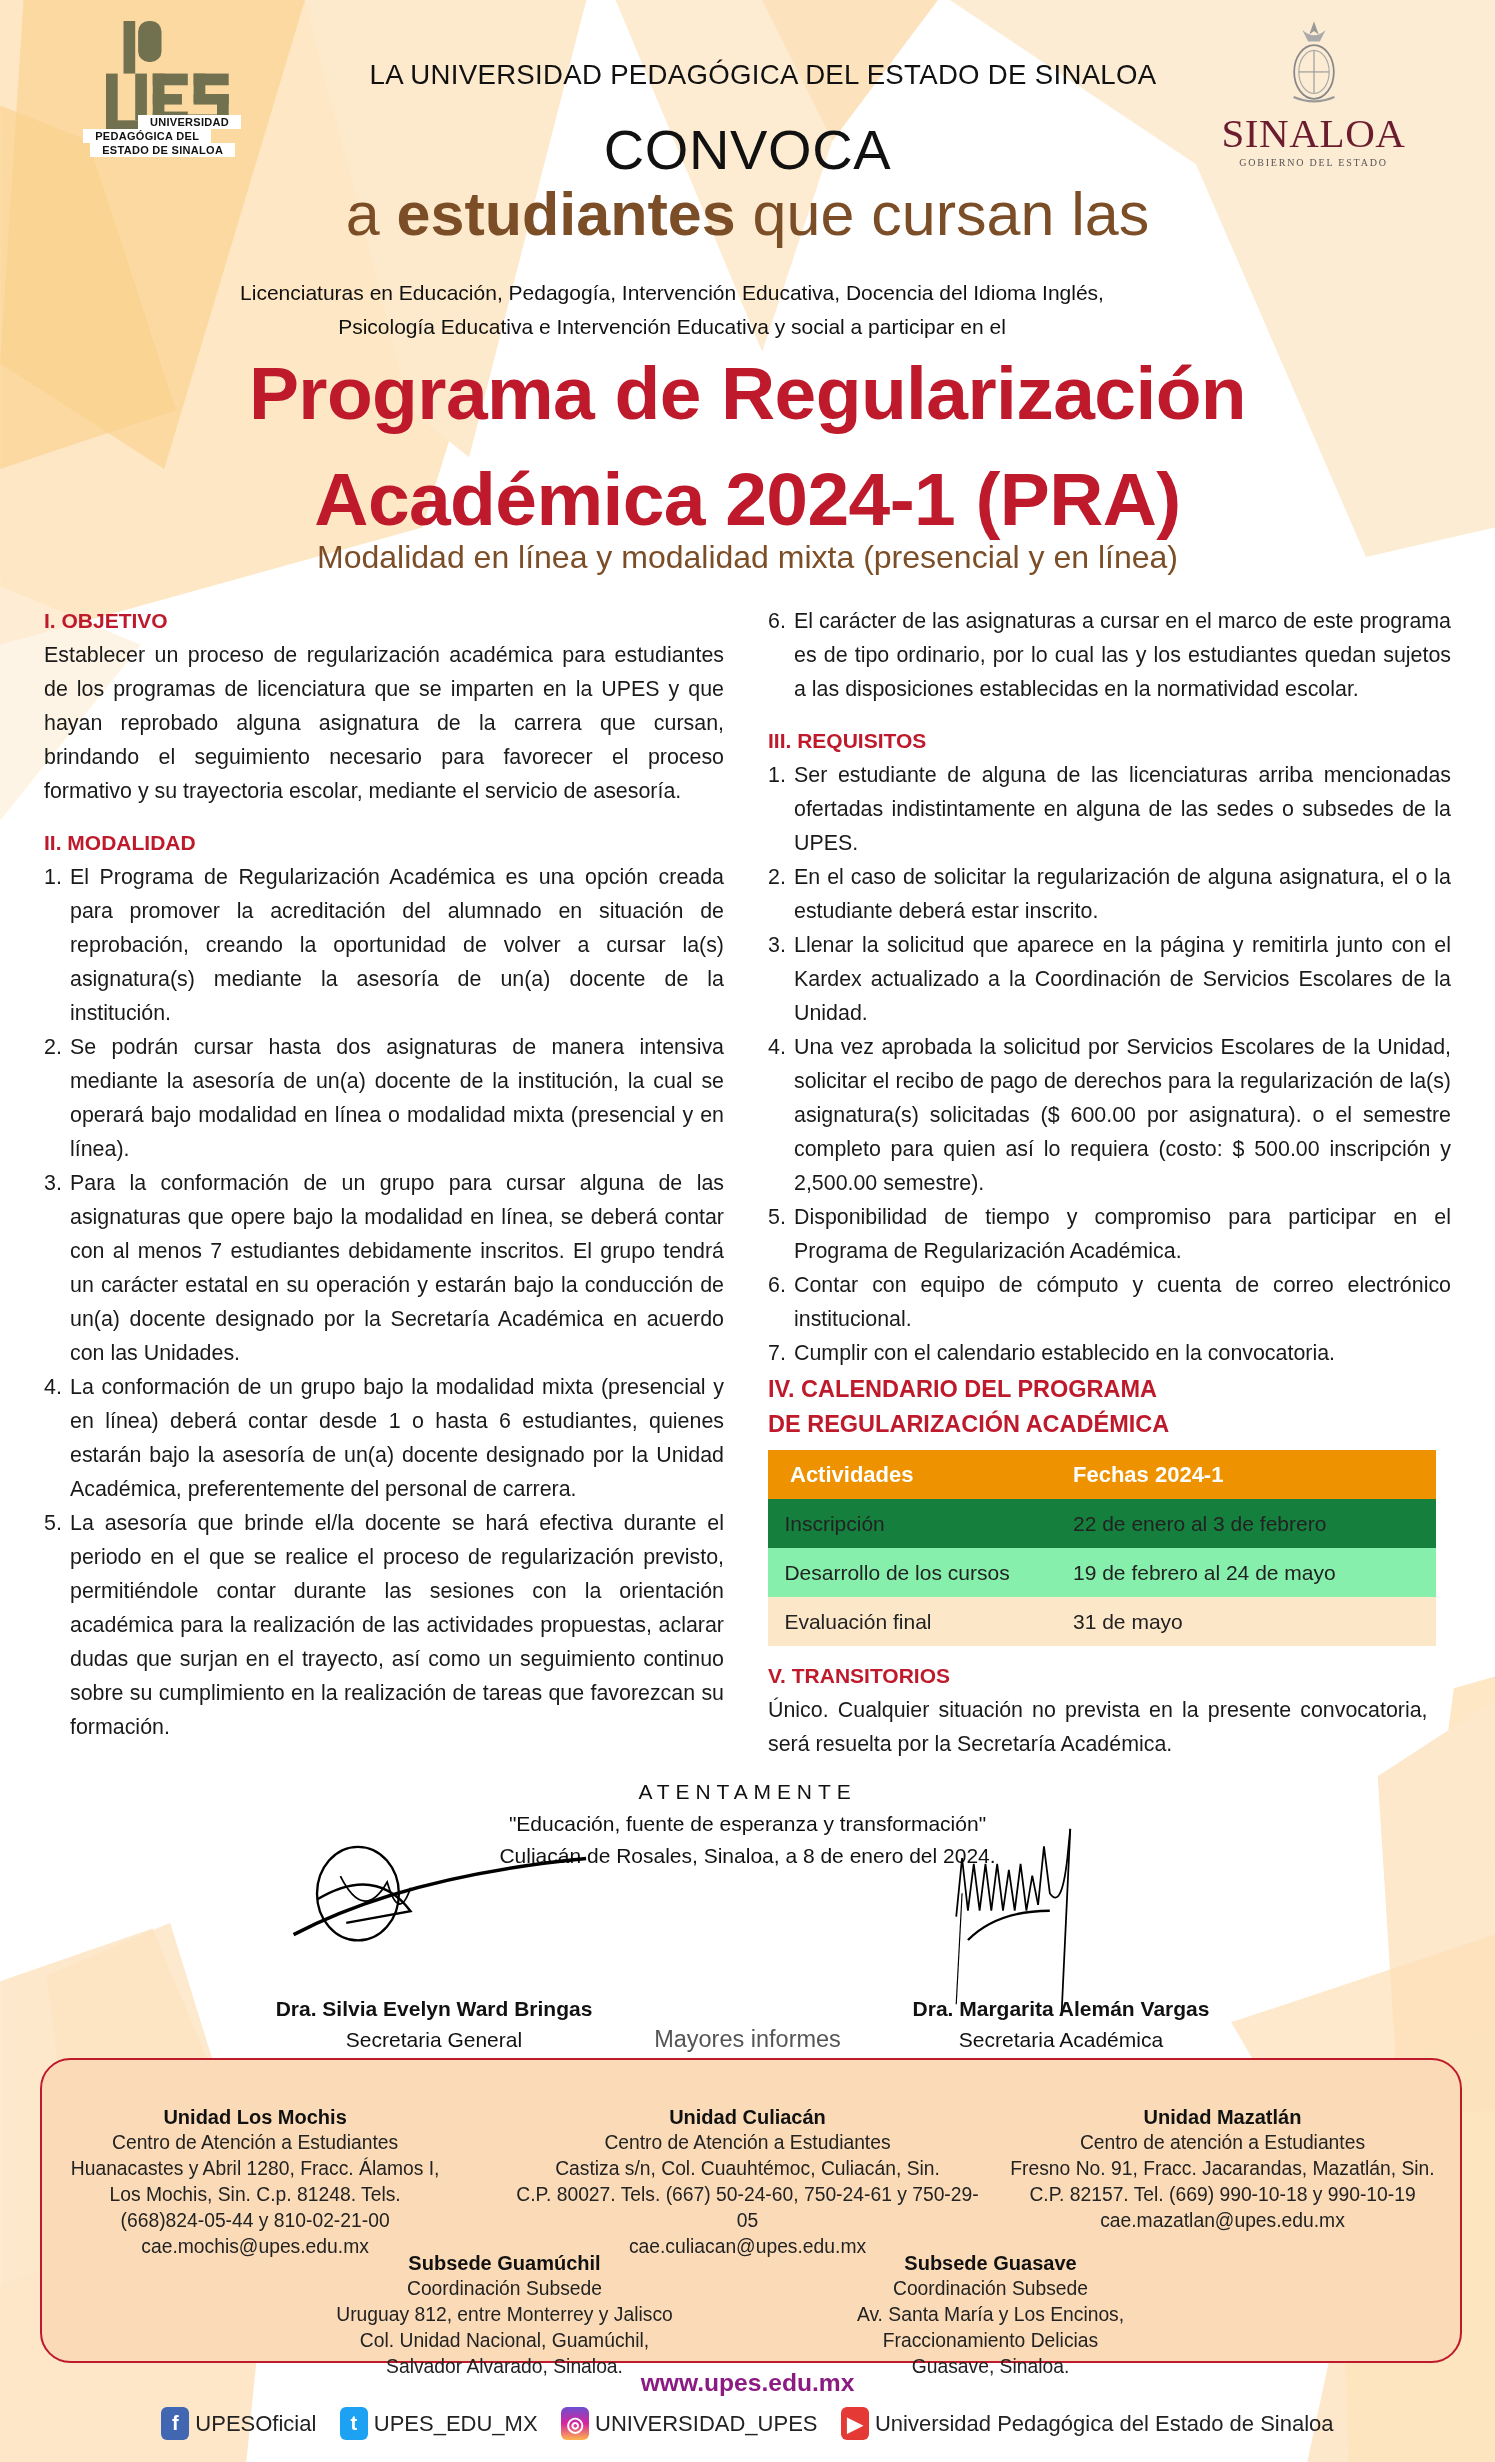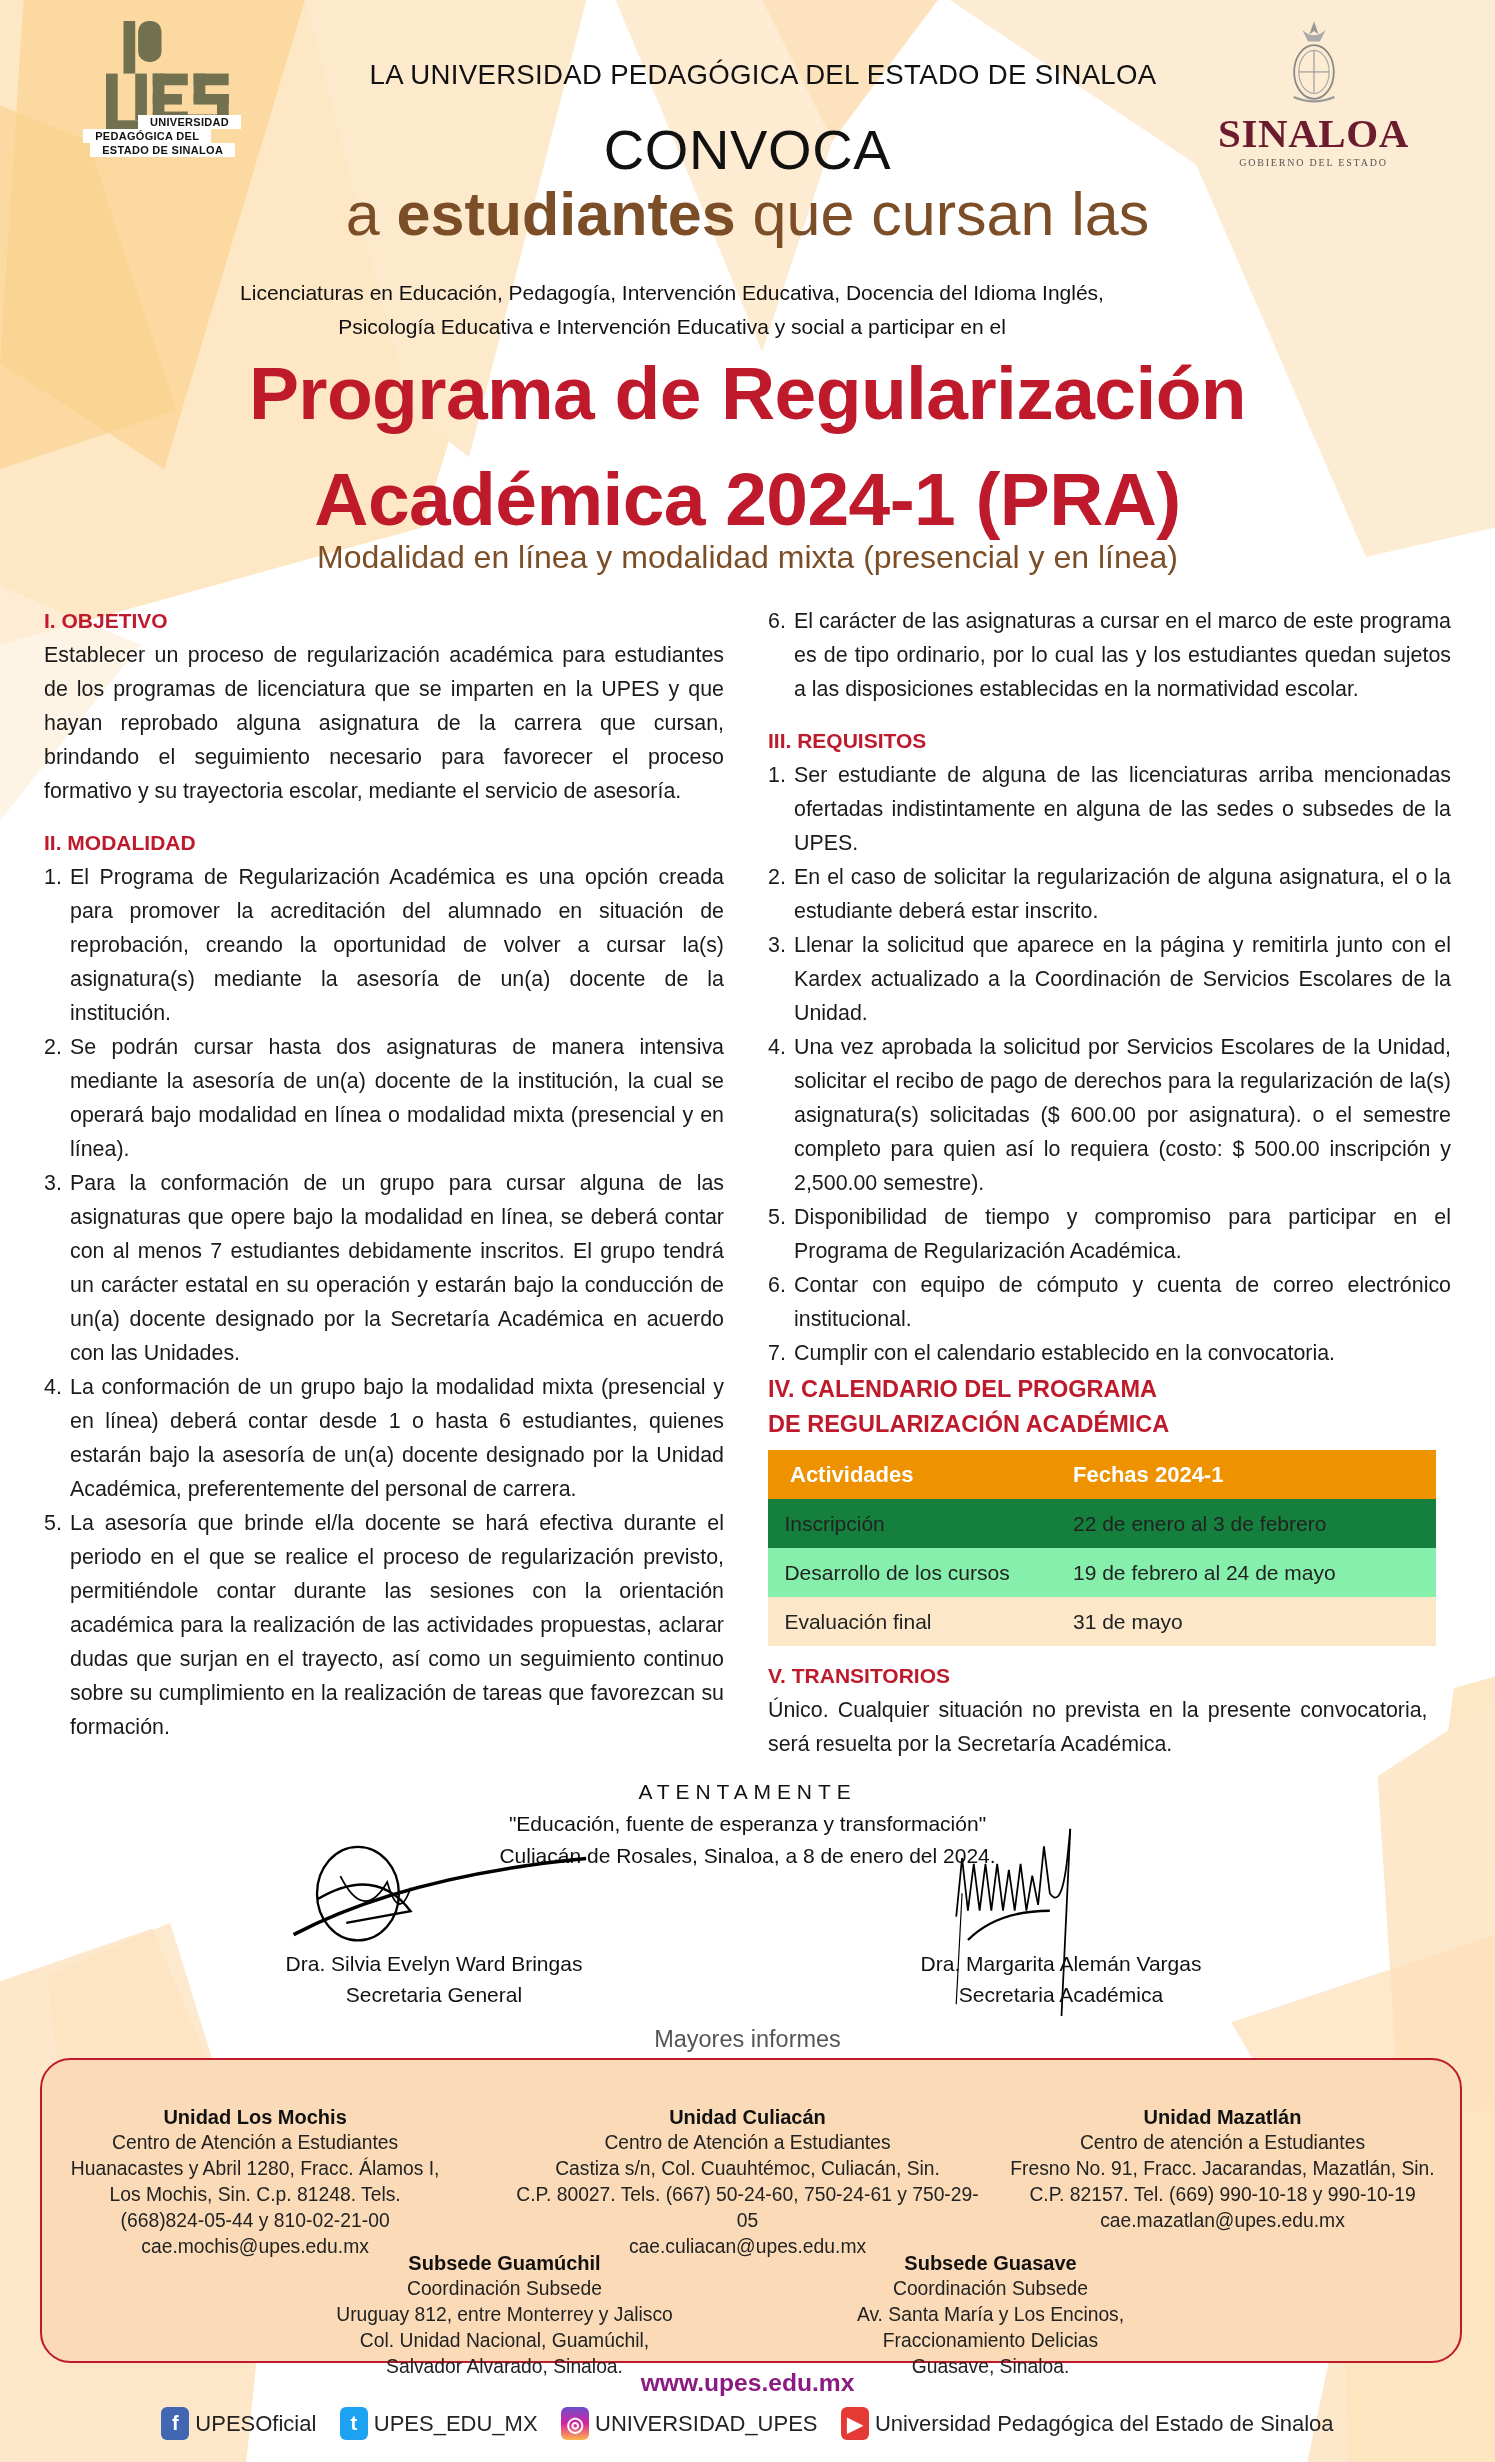--- a/index.html
+++ b/index.html
@@ -18,21 +18,21 @@
   
   .upes-logo { position: absolute; left: 82px; top: 20.5px; width: 164px; height: 147px; }
   .upes-logo .letters { position: absolute; left: 5.9px; top: 0; width: 147px; height: 111px; }
   .upes-logo .txt {
     position: absolute; font-family: "Liberation Sans", sans-serif; font-weight: 700;
     color: #111; background: #fff; font-size: 11px; line-height: 14px; padding: 0 12px; letter-spacing: 0.3px;
   }
   .sinaloa-logo { position: absolute; left: 1208px; top: 17.6px; width: 211px; height: 158px; text-align: center; }
   .sinaloa-logo .seal { width: 70px; height: 88px; margin: 0 auto; display: block; }
   .sinaloa-logo .name {
-    font-family: "Liberation Serif", serif; font-weight: 700; color: #6b1c2e; font-size: 41px; line-height: 41px;
+    font-family: "Liberation Serif", serif; font-weight: 400; color: #6b1c2e; font-size: 41px; line-height: 41px;
     margin-top: 7px; letter-spacing: 0.6px;
   }
   .sinaloa-logo .sub {
     font-family: "Liberation Serif", serif; color: #555; font-size: 10px; letter-spacing: 1.8px; margin-top: 3.5px;
   }
 
   .univ-line {
     position: absolute; left: 0; width: 1495px; top: 59px; text-align: center;
     font-size: 27.6px; color: #111; font-weight: 400; letter-spacing: 0.3px; padding-left: 31px;
   }
@@ -80,21 +80,21 @@
   .cal-table td.c1 { padding-left: 16.4px; width: 305px; }
   .cal-table tr.r0 td { background: #15803d; margin-top: 36px; }
   .cal-table tr.r1 td { background: #86efac; }
   .cal-table tr.r2 td { background: #fce7c8; }
   .transitorios { margin-top: 13px; }
 
   
   .closing { position: absolute; left: 0; width: 1495px; top: 1776px; text-align: center; font-size: 21px; line-height: 32px; color: #111; }
   .closing .atent { letter-spacing: 5.9px; }
   .sig { position: absolute; text-align: center; font-size: 21px; line-height: 30.5px; color: #111; }
-  .sig .name { font-weight: 400; }
+  .sig .name { font-weight: 700; margin-top: 45px; }
   .sig-left { left: 229px; width: 410px; top: 1949px; }
   .sig-right { left: 856px; width: 410px; top: 1949px; }
   .sig-svg { position: absolute; }
 
   .mayores { position: absolute; left: 0; width: 1495px; top: 2026px; text-align: center; font-size: 23.5px; color: #555; }
   .contact-box {
     position: absolute; left: 40px; top: 2058px; width: 1422px; height: 305px;
     background: #fbdbb7; border: 2.9px solid #be1a2c; border-radius: 30.5px;
   }
   .unit { position: absolute; text-align: center; font-size: 19.3px; line-height: 26px; color: #222; margin-top: 37px; }

